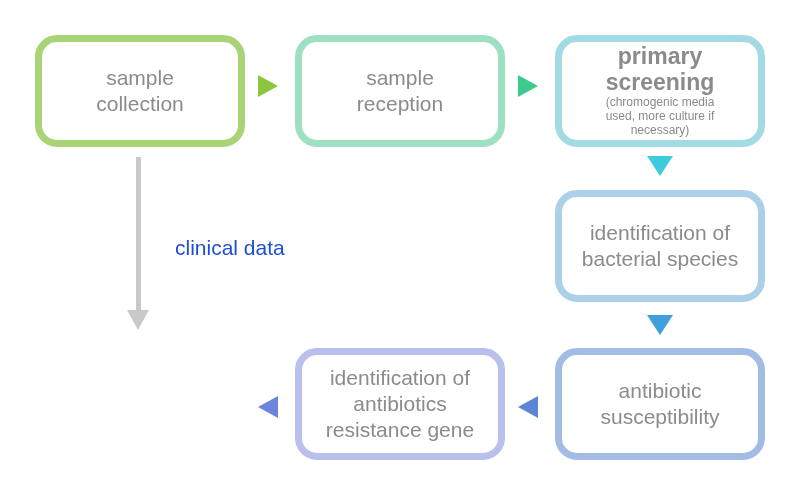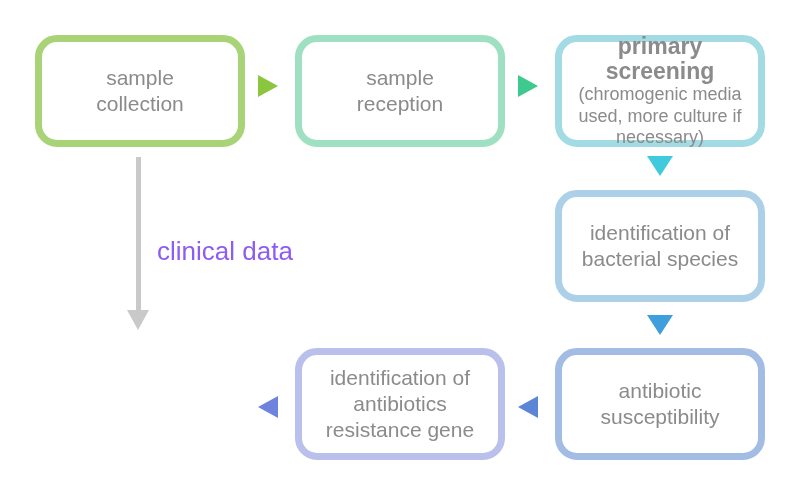--- a/index.html
+++ b/index.html
@@ -34,21 +34,21 @@
     font-size: 21px;
     line-height: 1.25;
     white-space: pre-line;
   }
   .node .title {
     font-size: 23px;
     line-height: 1.1;
     font-weight: bold;
   }
   .node .sublabel {
-    font-size: 18px;
+    font-size: 12px;
     line-height: 1.18;
     white-space: pre-line;
   }
   
   .p1 { left: 35px;  top: 35px;  }
   .p2 { left: 295px; top: 35px;  }
   .p3 { left: 555px; top: 35px;  }
   .p4 { left: 555px; top: 190px; }
   .p5 { left: 555px; top: 348px; }
   .p6 { left: 295px; top: 348px; }
@@ -82,23 +82,23 @@
   .gray-head {
     position: absolute;
     left: 127px; top: 310px;
     width: 0; height: 0;
     border-left: 11px solid transparent;
     border-right: 11px solid transparent;
     border-top: 20px solid #c9c9c9;
   }
   .clinical-label {
     position: absolute;
-    left: 157px; top: 236px;
-    font-size: 26px;
-    color: #8b5cf6;
+    left: 175px; top: 236px;
+    font-size: 21px;
+    color: #1d4ed8;
   }
 </style>
 </head>
 <body>
 
 <div class="canvas">
 
   <div class="node p1 c1">
     <div class="label">sample
 collection</div>

